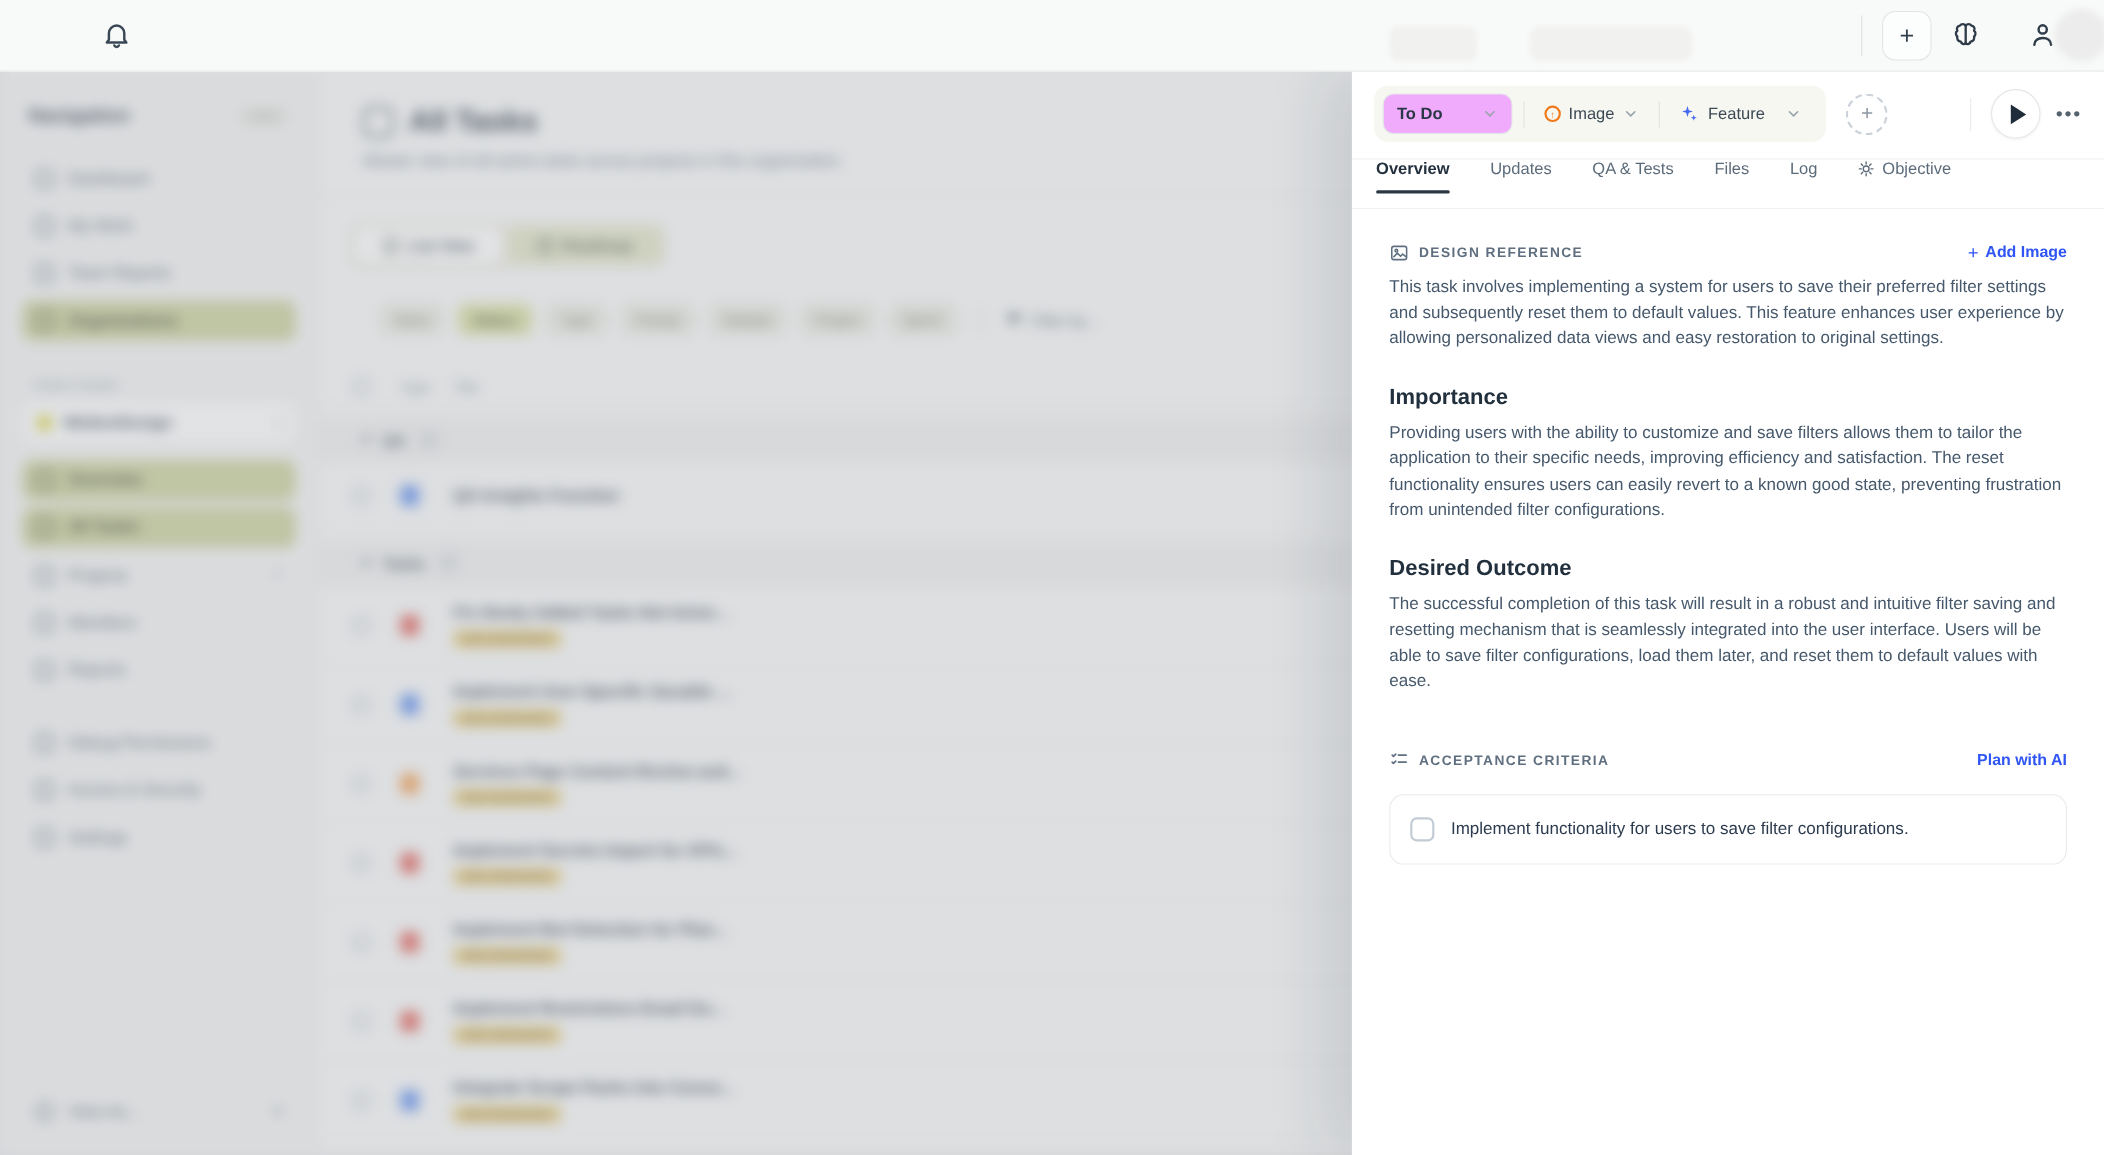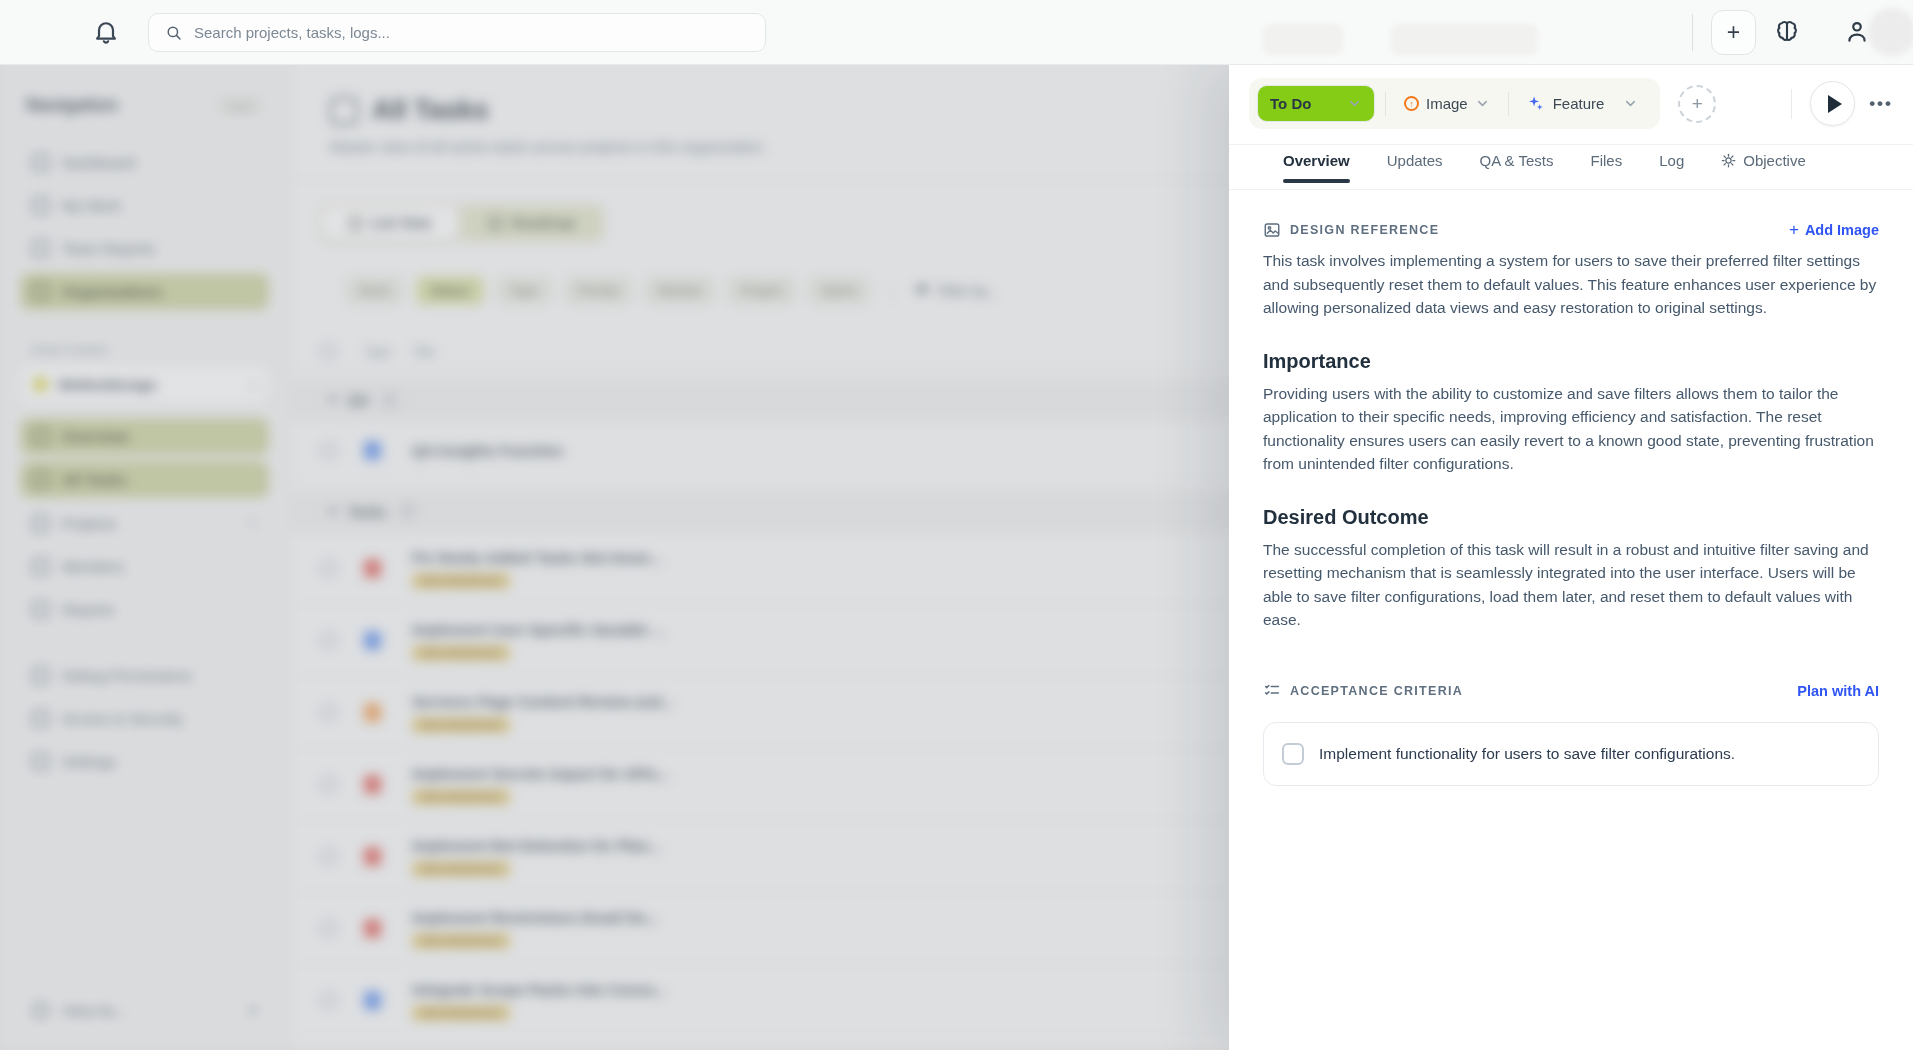--- a/index.html
+++ b/index.html
@@ -88,32 +88,32 @@
   .tb-brain { left:1773px; }
   .tb-user { left:1843px; }
   .tb-avatar { position:absolute; left:1868px; top:8px; width:48px; height:48px; border-radius:50%; background:#ececec; filter:blur(3px); }
 
   
   .panel { position:absolute; left:1229px; top:65px; width:684px; bottom:0; background:#fff; z-index:4; box-shadow:-26px 0 50px rgba(25,35,45,.10); display:flex; flex-direction:column; }
   .p-title-box { margin:11px 16px 0; border:1px solid #f0f2f4; border-radius:10px; padding:12px 18px 14px; }
   .p-title { font-size:19px; font-weight:700; color:#25323f; letter-spacing:.1px; }
   .p-status-row { display:flex; align-items:center; margin:13px 20px 0 20px; }
   .p-status-group { display:flex; align-items:center; background:#f7f7f1; border-radius:13px; padding:7px 8px; gap:2px; }
-  .btn-status { display:flex; align-items:center; justify-content:space-between; width:118px; background:#84cc16; border:1px solid #e4e7ea; border-radius:10px; padding:9px 12px; font-size:15px; font-weight:700; color:#2a3745; }
+  .btn-status { display:flex; align-items:center; justify-content:space-between; width:118px; background:#f0abfc; border:1px solid #e4e7ea; border-radius:10px; padding:9px 12px; font-size:15px; font-weight:700; color:#2a3745; }
   .sg-sep { width:1px; height:24px; background:#e4e4d8; margin:0 8px; }
   .sg-item { display:flex; align-items:center; gap:7px; padding:0 8px; font-size:15px; color:#3c4955; }
   .chev-svg { width:15px; height:15px; color:#9aa4ae; }
   .dash-add { width:38px; height:38px; border:2px dashed #ccd2d9; border-radius:50%; display:flex; align-items:center; justify-content:center; color:#8d98a3; font-size:19px; margin-left:18px; }
   .p-row-spacer { flex:1; }
   .p-run-sep { width:1px; height:30px; background:#e8eaec; margin-right:18px; }
   .btn-play { width:45px; height:45px; border-radius:50%; background:#fff; border:1px solid #e4e7ea; box-shadow:0 1px 3px rgba(0,0,0,.06); display:flex; align-items:center; justify-content:center; }
   .btn-play .tri { width:0; height:0; border-left:14px solid #1f2c3a; border-top:9px solid transparent; border-bottom:9px solid transparent; margin-left:4px; }
   .btn-more { color:#55626e; font-size:17px; font-weight:700; letter-spacing:2px; margin-left:14px; }
   .p-divider { height:1px; background:#eef0f1; margin-top:15px; }
-  .p-tabs { display:flex; align-items:center; gap:37px; padding:0 54px; height:44px; }
+  .p-tabs { display:flex; align-items:flex-start; gap:37px; padding:0 22px; height:44px; }
   .tab { position:relative; display:flex; align-items:center; gap:7px; font-size:15px; color:#5c6b7a; padding-bottom:14px; }
   .tab.active { color:#22303e; font-weight:700; }
   .tab.active::after { content:""; position:absolute; left:0; right:0; bottom:0; height:3.5px; background:#2a3745; border-radius:3px; }
   .tab svg { width:15px; height:15px; }
   .p-content { flex:1; overflow:hidden; padding:30px 34px 0; }
   .sec-row { display:flex; align-items:center; justify-content:space-between; }
   .sec-label { display:flex; align-items:center; gap:9px; font-size:12.5px; font-weight:700; letter-spacing:1.3px; color:#5f6f80; }
   .sec-label svg { width:18px; height:18px; color:#5f6f80; }
   .blue-action { display:flex; align-items:center; gap:6px; color:#2f55f4; font-size:14.5px; font-weight:700; }
   .blue-action .plus { font-size:17px; font-weight:400; }
@@ -419,27 +419,20 @@
     <div class="bg-dim"></div>
   </div>
 
   <div class="topbar">
     <span class="bell">
       <svg viewBox="0 0 24 24" fill="none" stroke="currentColor" stroke-width="1.9" stroke-linecap="round" stroke-linejoin="round">
           <path d="M18 15.5v-5a6 6 0 1 0-12 0v5l-1.6 2.2h15.2Z"></path>
           <path d="M10.2 20a2 2 0 0 0 3.6 0"></path>
         </svg>
     </span>
-    <div class="searchbox">
-      <svg viewBox="0 0 24 24" fill="none" stroke="currentColor" stroke-width="2" stroke-linecap="round">
-          <circle cx="10.5" cy="10.5" r="6.2"></circle>
-          <line x1="15.2" y1="15.2" x2="20" y2="20"></line>
-        </svg>
-      <input type="text" placeholder="Search projects, tasks, logs..." style="">
-    </div>
     <div class="skel s1"></div>
     <div class="skel s2"></div>
     <div class="tb-sep"></div>
     <div class="tb-plus">+</div>
     <span class="tb-ico tb-brain">
       <svg viewBox="0 0 24 24" fill="none" stroke="currentColor" stroke-width="1.8" stroke-linecap="round" stroke-linejoin="round">
         <path d="M12 4.5C11 3 8.5 3 7.5 4.5 5.5 4.7 4.5 7 5.5 8.5 4 9.5 4 12 5.5 13c-.7 2 .7 4 2.7 4 .4 1.7 2.5 2.5 3.8 1.3"></path>
         <path d="M12 4.5C13 3 15.5 3 16.5 4.5c2 .2 3 2.5 2 4C20 9.5 20 12 18.5 13c.7 2-.7 4-2.7 4-.4 1.7-2.5 2.5-3.8 1.3"></path>
         <line x1="12" y1="4.5" x2="12" y2="18.3"></line>
       </svg>

